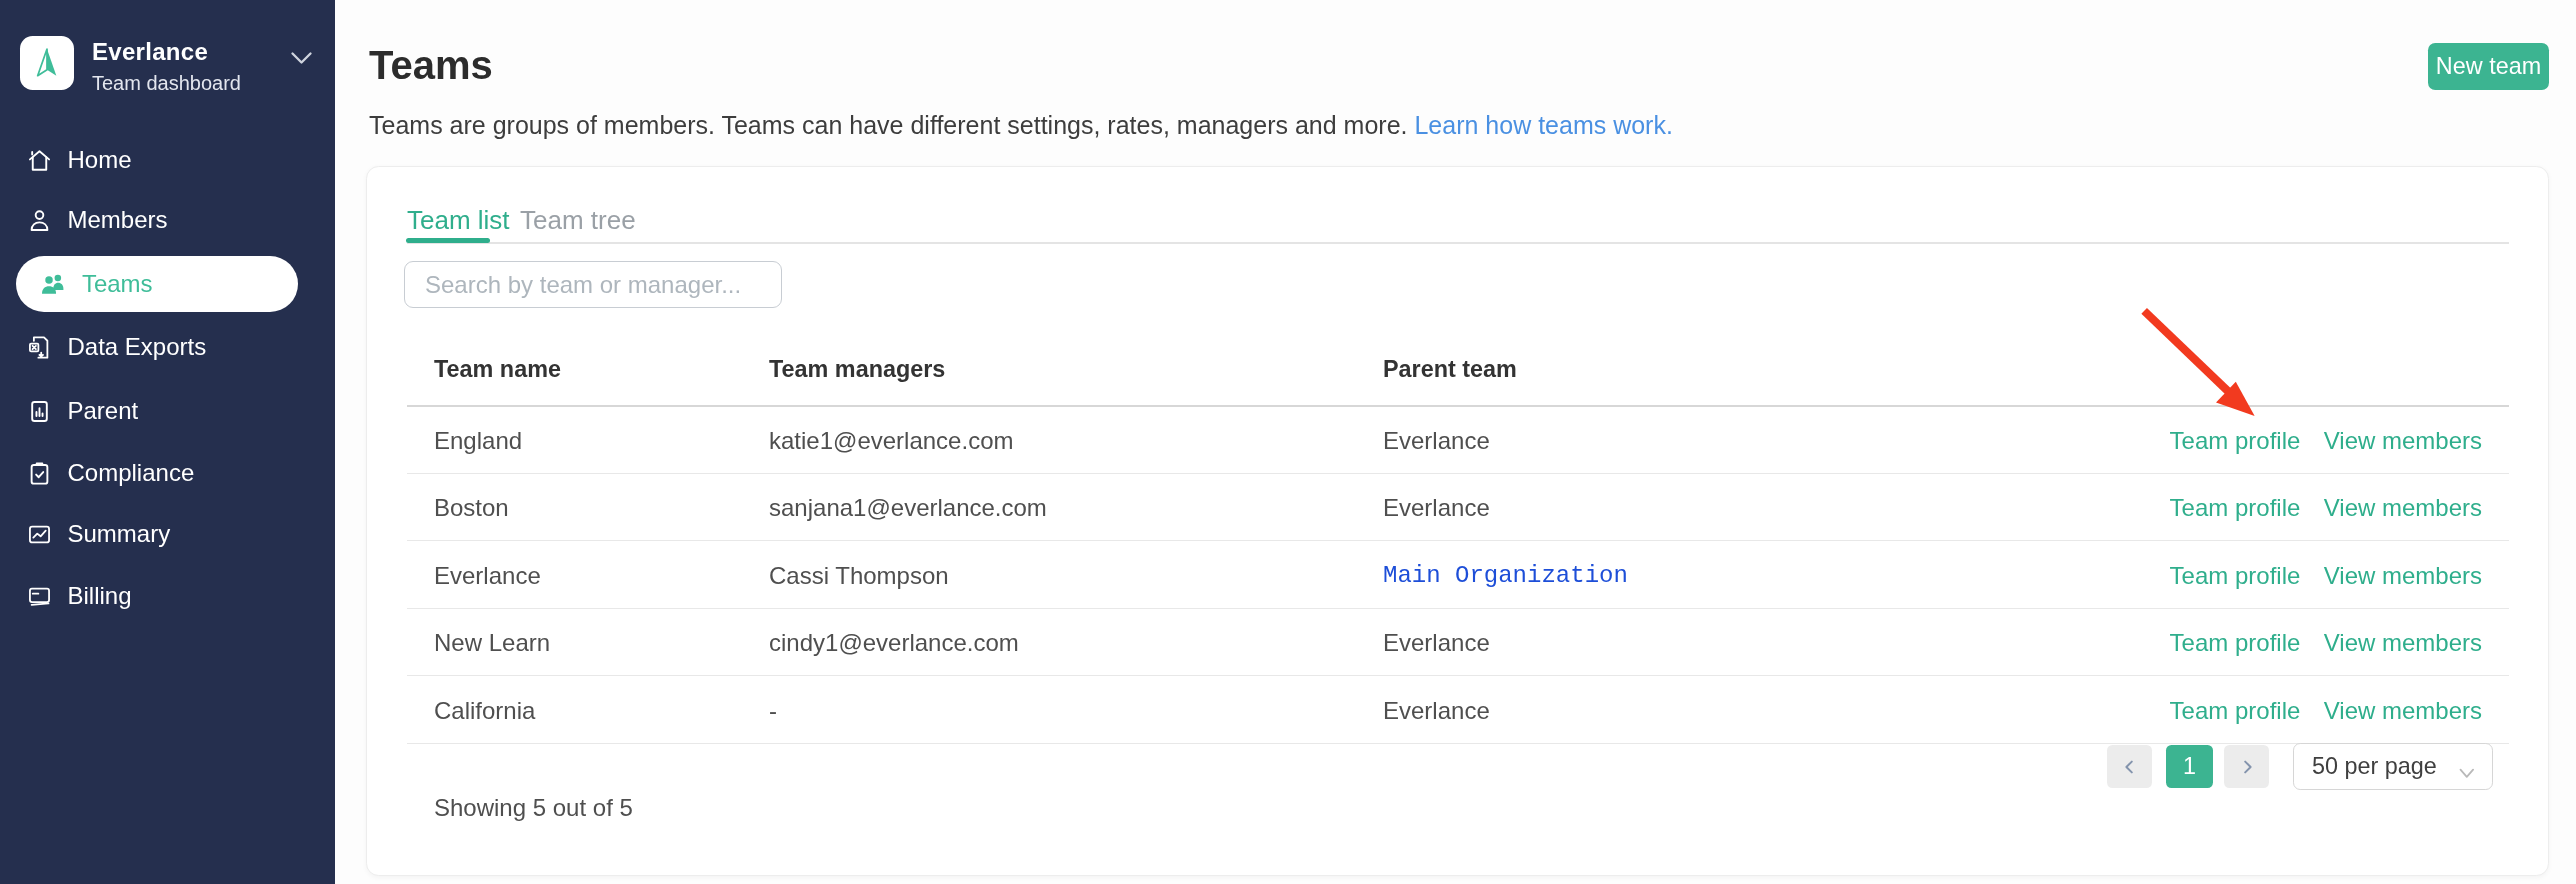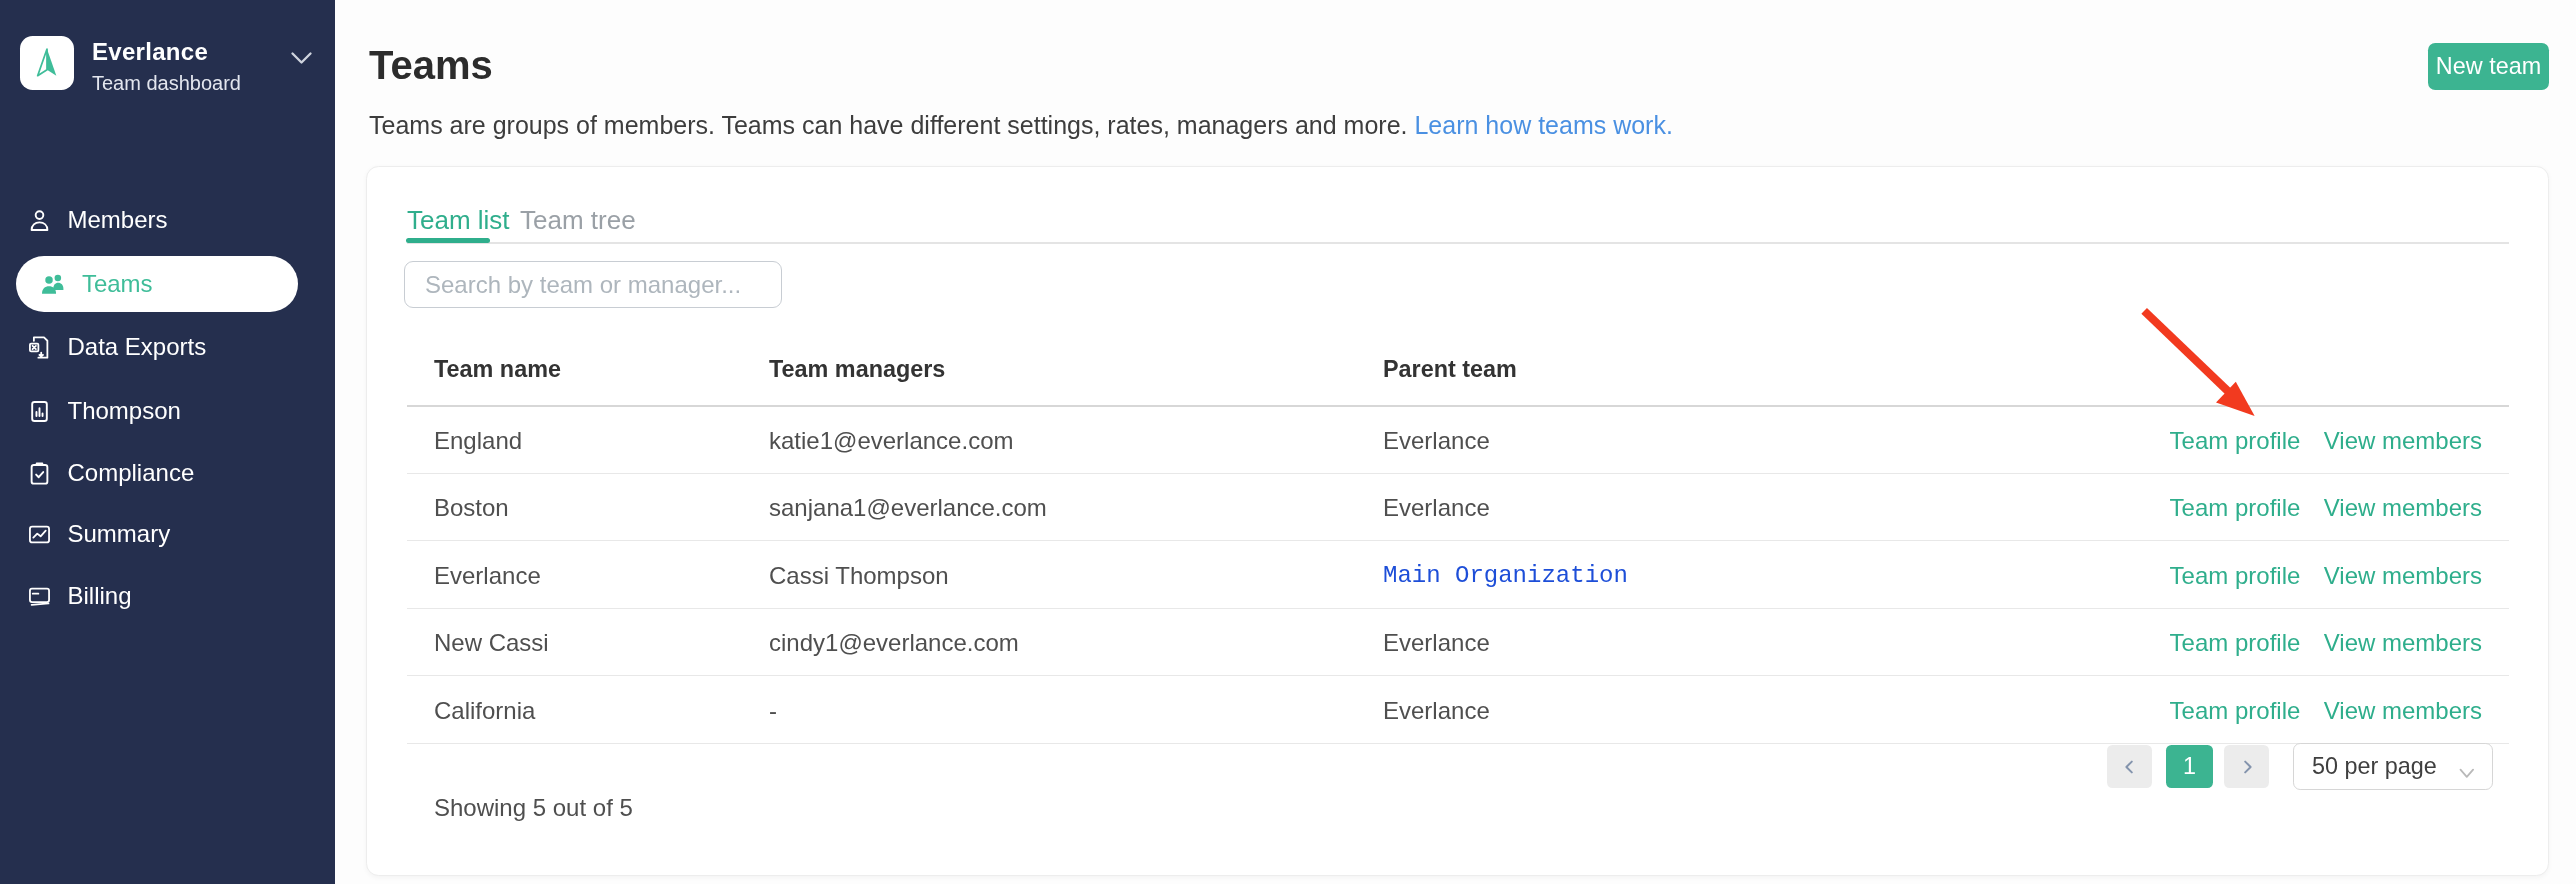--- a/index.html
+++ b/index.html
@@ -142,20 +142,30 @@
     </div>
     <div class="brand-name">Everlance</div>
     <div class="brand-sub">Team dashboard</div>
     <div class="brand-chevron">
       <svg width="27" height="18" viewBox="0 0 30 20">
           <polyline points="5,5 15,15 25,5" fill="none" stroke="#cfd4de" stroke-width="2.6" stroke-linecap="round" stroke-linejoin="round"></polyline>
         </svg>
     </div>
   </div>
 
+  <div class="nav-item" style="top:132px">
+    <span class="icon">
+      <svg width="27" height="27" viewBox="0 0 24 24" fill="none" stroke="#ffffff" stroke-width="1.7" stroke-linecap="round" stroke-linejoin="round">
+        <path d="M3.5 11 L12 3.8 L20.5 11"></path>
+          <path d="M6 9v11.2h12V9"></path>
+          <path d="M5.5 4.5v2.2"></path>
+      </svg>
+    </span>
+    <span>Home</span>
+  </div>
 
   <div class="nav-item" style="top:192px">
     <span class="icon">
       <svg width="27" height="27" viewBox="0 0 24 24" fill="none" stroke="#ffffff" stroke-width="1.7" stroke-linecap="round" stroke-linejoin="round">
         <circle cx="12" cy="7.2" r="3.4"></circle>
           <path d="M5 20.5c0-4.4 3-6.8 7-6.8s7 2.4 7 6.8z"></path>
       </svg>
     </span>
     <span>Members</span>
   </div>
@@ -184,21 +194,21 @@
     <span>Data Exports</span>
   </div>
 
   <div class="nav-item" style="top:383px">
     <span class="icon">
       <svg width="27" height="27" viewBox="0 0 24 24" fill="none" stroke="#ffffff" stroke-width="1.7" stroke-linecap="round" stroke-linejoin="round">
         <rect x="5.5" y="3.5" width="13" height="17" rx="2"></rect>
         <path d="M9.3 16v-3.6 M12 16V9 M14.7 16v-2.2"></path>
       </svg>
     </span>
-    <span>Thompson</span>
+    <span>Parent</span>
   </div>
 
   <div class="nav-item" style="top:445px">
     <span class="icon">
       <svg width="27" height="27" viewBox="0 0 24 24" fill="none" stroke="#ffffff" stroke-width="1.7" stroke-linecap="round" stroke-linejoin="round">
         <rect x="5" y="4.5" width="14" height="16.5" rx="2"></rect>
         <path d="M9.5 4.5V3h5v1.5"></path>
         <path d="M9 13l2.3 2.3 4-4.6"></path>
       </svg>
     </span>
@@ -274,21 +284,21 @@
     <div class="td td-name">Everlance</div>
     <div class="td td-managers">Cassi Thompson</div>
     <div class="td td-parent muted">Main Organization</div>
     <div class="row-actions">
       <span class="action-link">Team profile</span>
       <span class="action-link">View members</span>
     </div>
   </div>
 
   <div class="trow" style="top:442px">
-    <div class="td td-name">New Cassi</div>
+    <div class="td td-name">New Learn</div>
     <div class="td td-managers">cindy1@everlance.com</div>
     <div class="td td-parent">Everlance</div>
     <div class="row-actions">
       <span class="action-link">Team profile</span>
       <span class="action-link">View members</span>
     </div>
   </div>
 
   <div class="trow" style="top:510px">
     <div class="td td-name">California</div>

